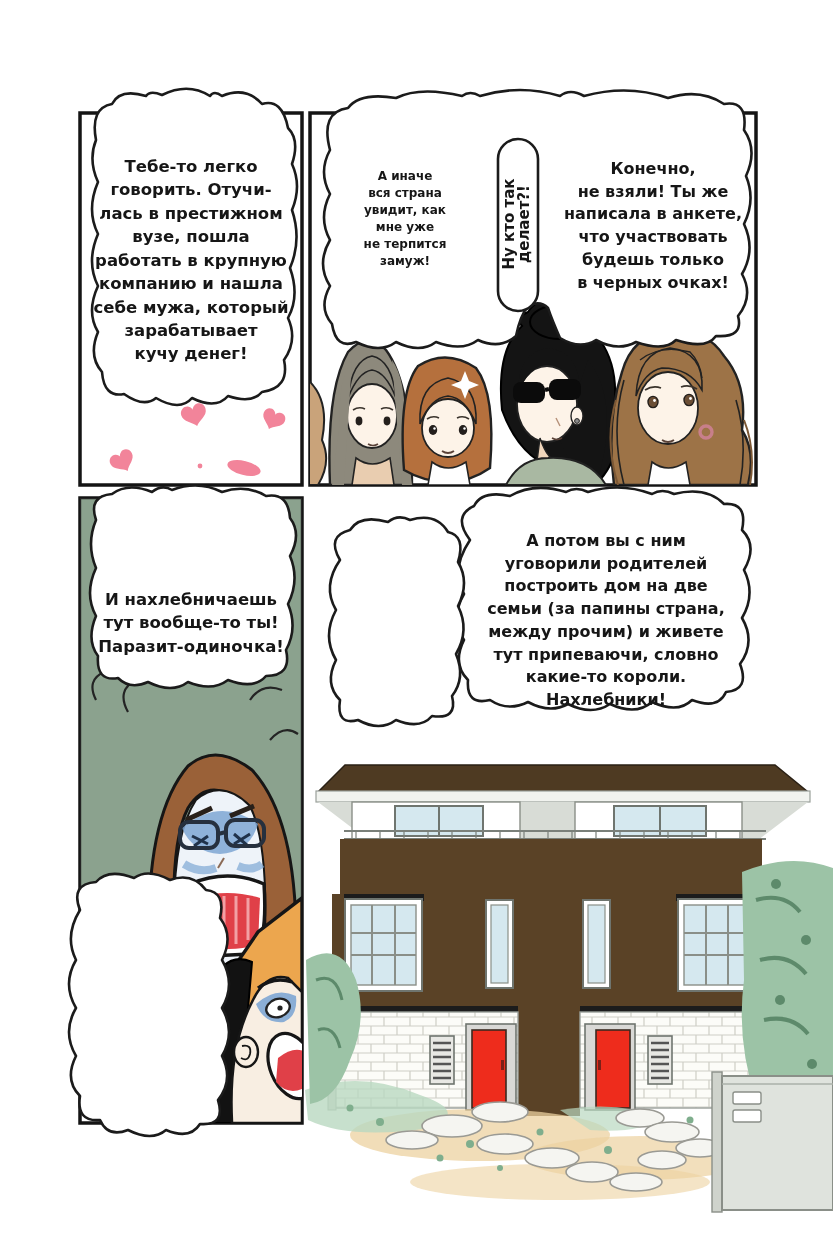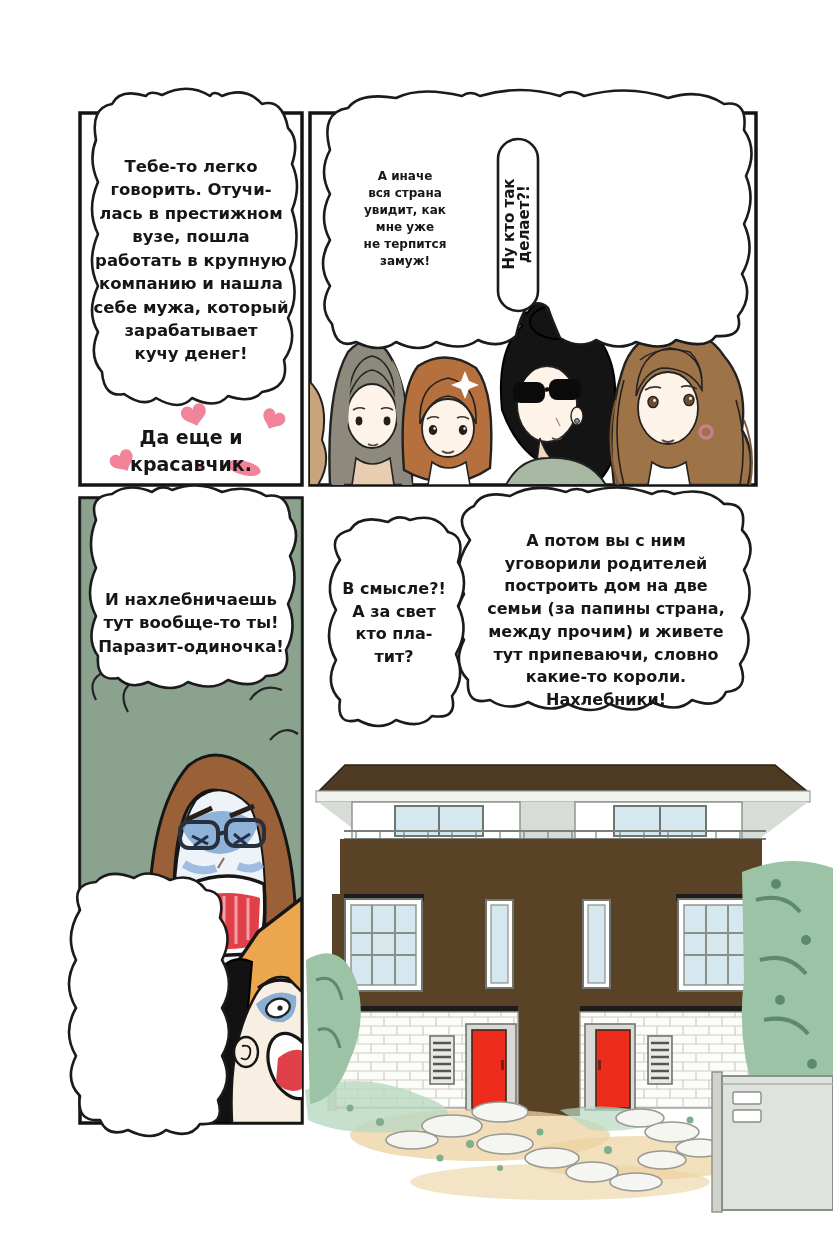--- a/index.html
+++ b/index.html
@@ -270,35 +270,36 @@
 
 <div class="speech" style="left:88px;top:155px;width:206px;font-size:16.5px;">Тебе-то легко
 говорить. Отучи-
 лась в престижном
 вузе, пошла
 работать в крупную
 компанию и нашла
 себе мужа, который
 зарабатывает
 кучу денег!</div>
-<div class="speech bold" style="left:84px;top:424px;width:214px;font-size:19px;">Да еще и красавчик.</div>
 <div class="speech" style="left:330px;top:168px;width:150px;font-size:12px;">А иначе
 вся страна
 увидит, как
 мне уже
 не терпится
 замуж!</div>
 <div class="speech bold vertical" style="left:432px;top:204px;width:170px;height:40px;font-size:15px;line-height:1;">Ну кто так делает?!</div>
+<div class="speech" style="left:558px;top:158px;width:190px;font-size:16px;">Конечно,
+не взяли! Ты же
+написала в анкете,
+что участвовать
+будешь только
+в черных очках!</div>
 <div class="speech" style="left:95px;top:588px;width:192px;font-size:16.5px;">И нахлебничаешь
 тут вообще-то ты!
 Паразит-одиночка!</div>
-<div class="speech" style="left:336px;top:578px;width:116px;font-size:16px;">В смысле?!
-А за свет
-кто пла-
-тит?</div>
 <div class="speech" style="left:472px;top:530px;width:268px;font-size:16px;">А потом вы с ним
 уговорили родителей
 построить дом на две
 семьи (за папины страна,
 между прочим) и живете
 тут припеваючи, словно
 какие-то короли.
 Нахлебники!</div>
 
 </div>

